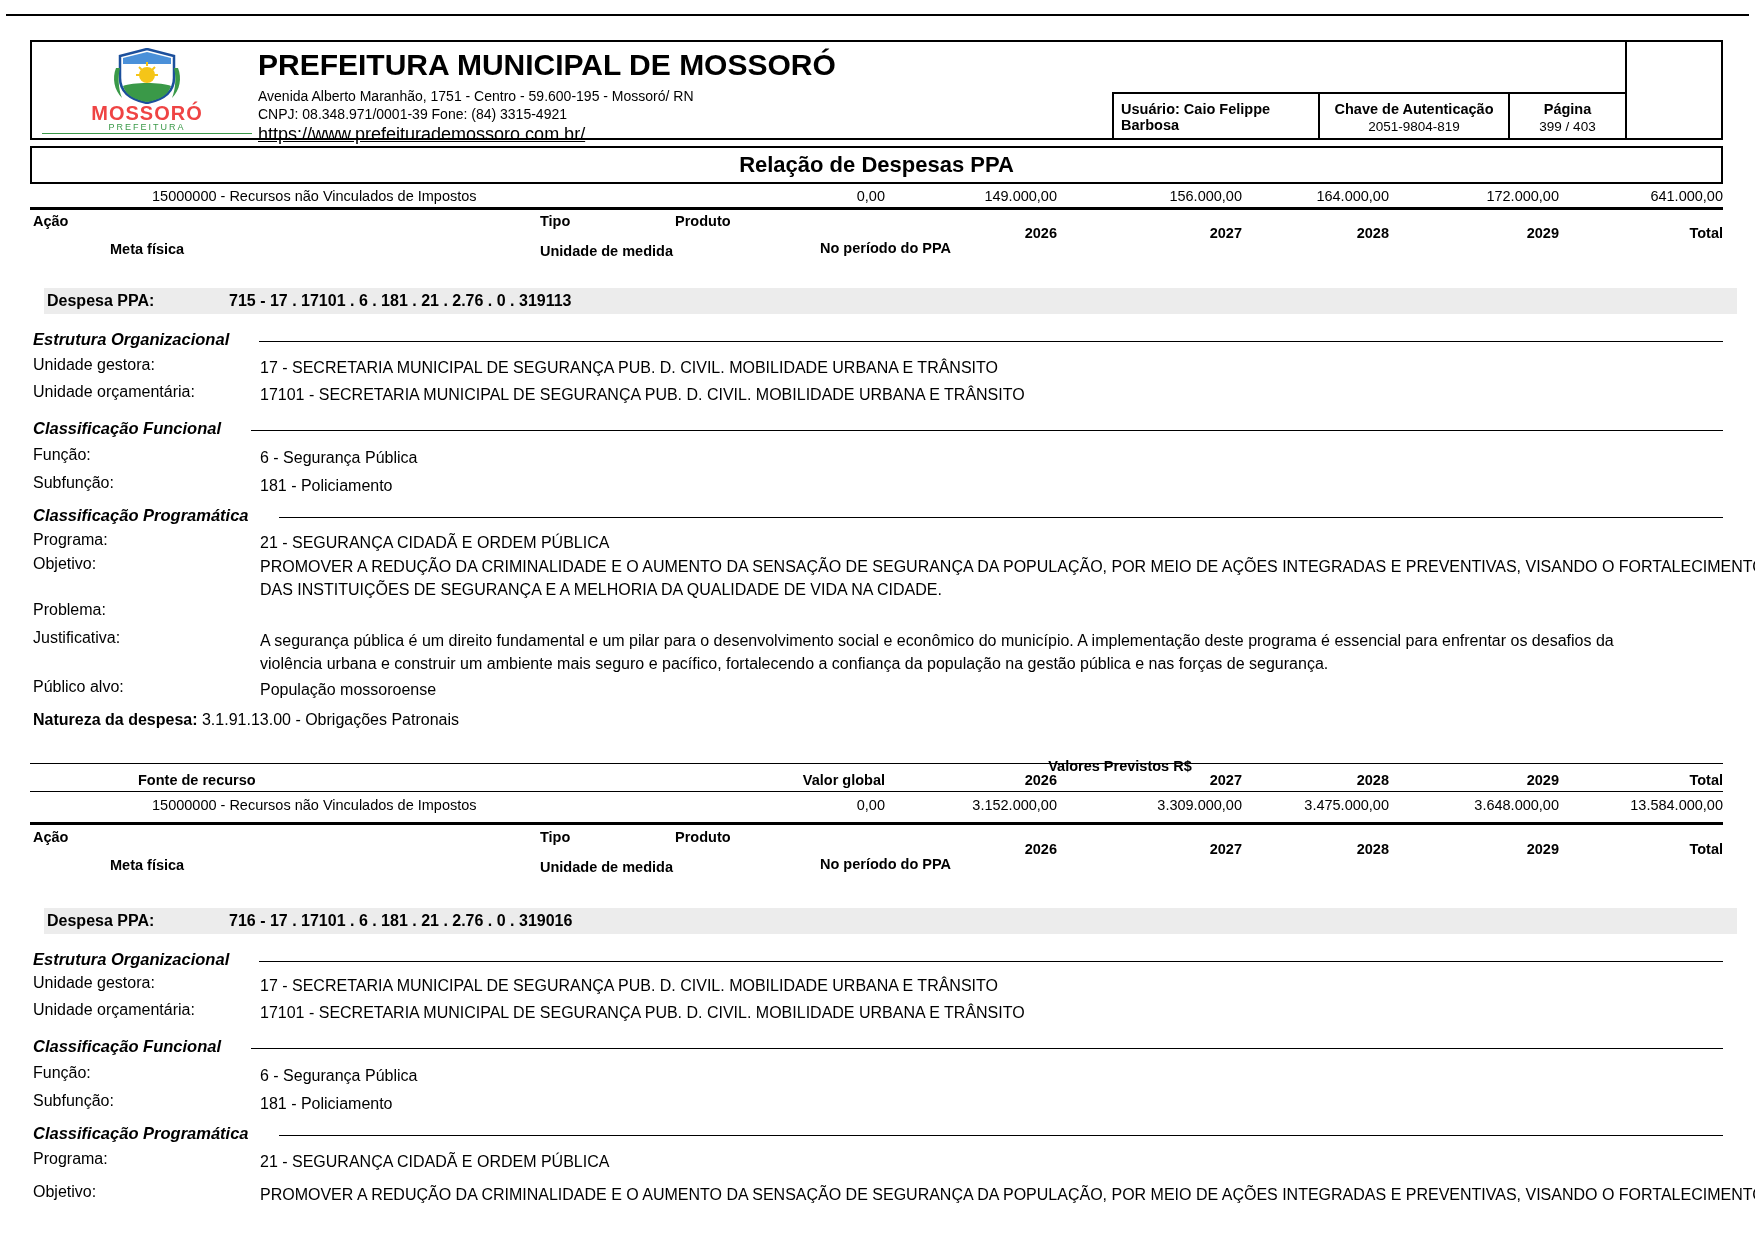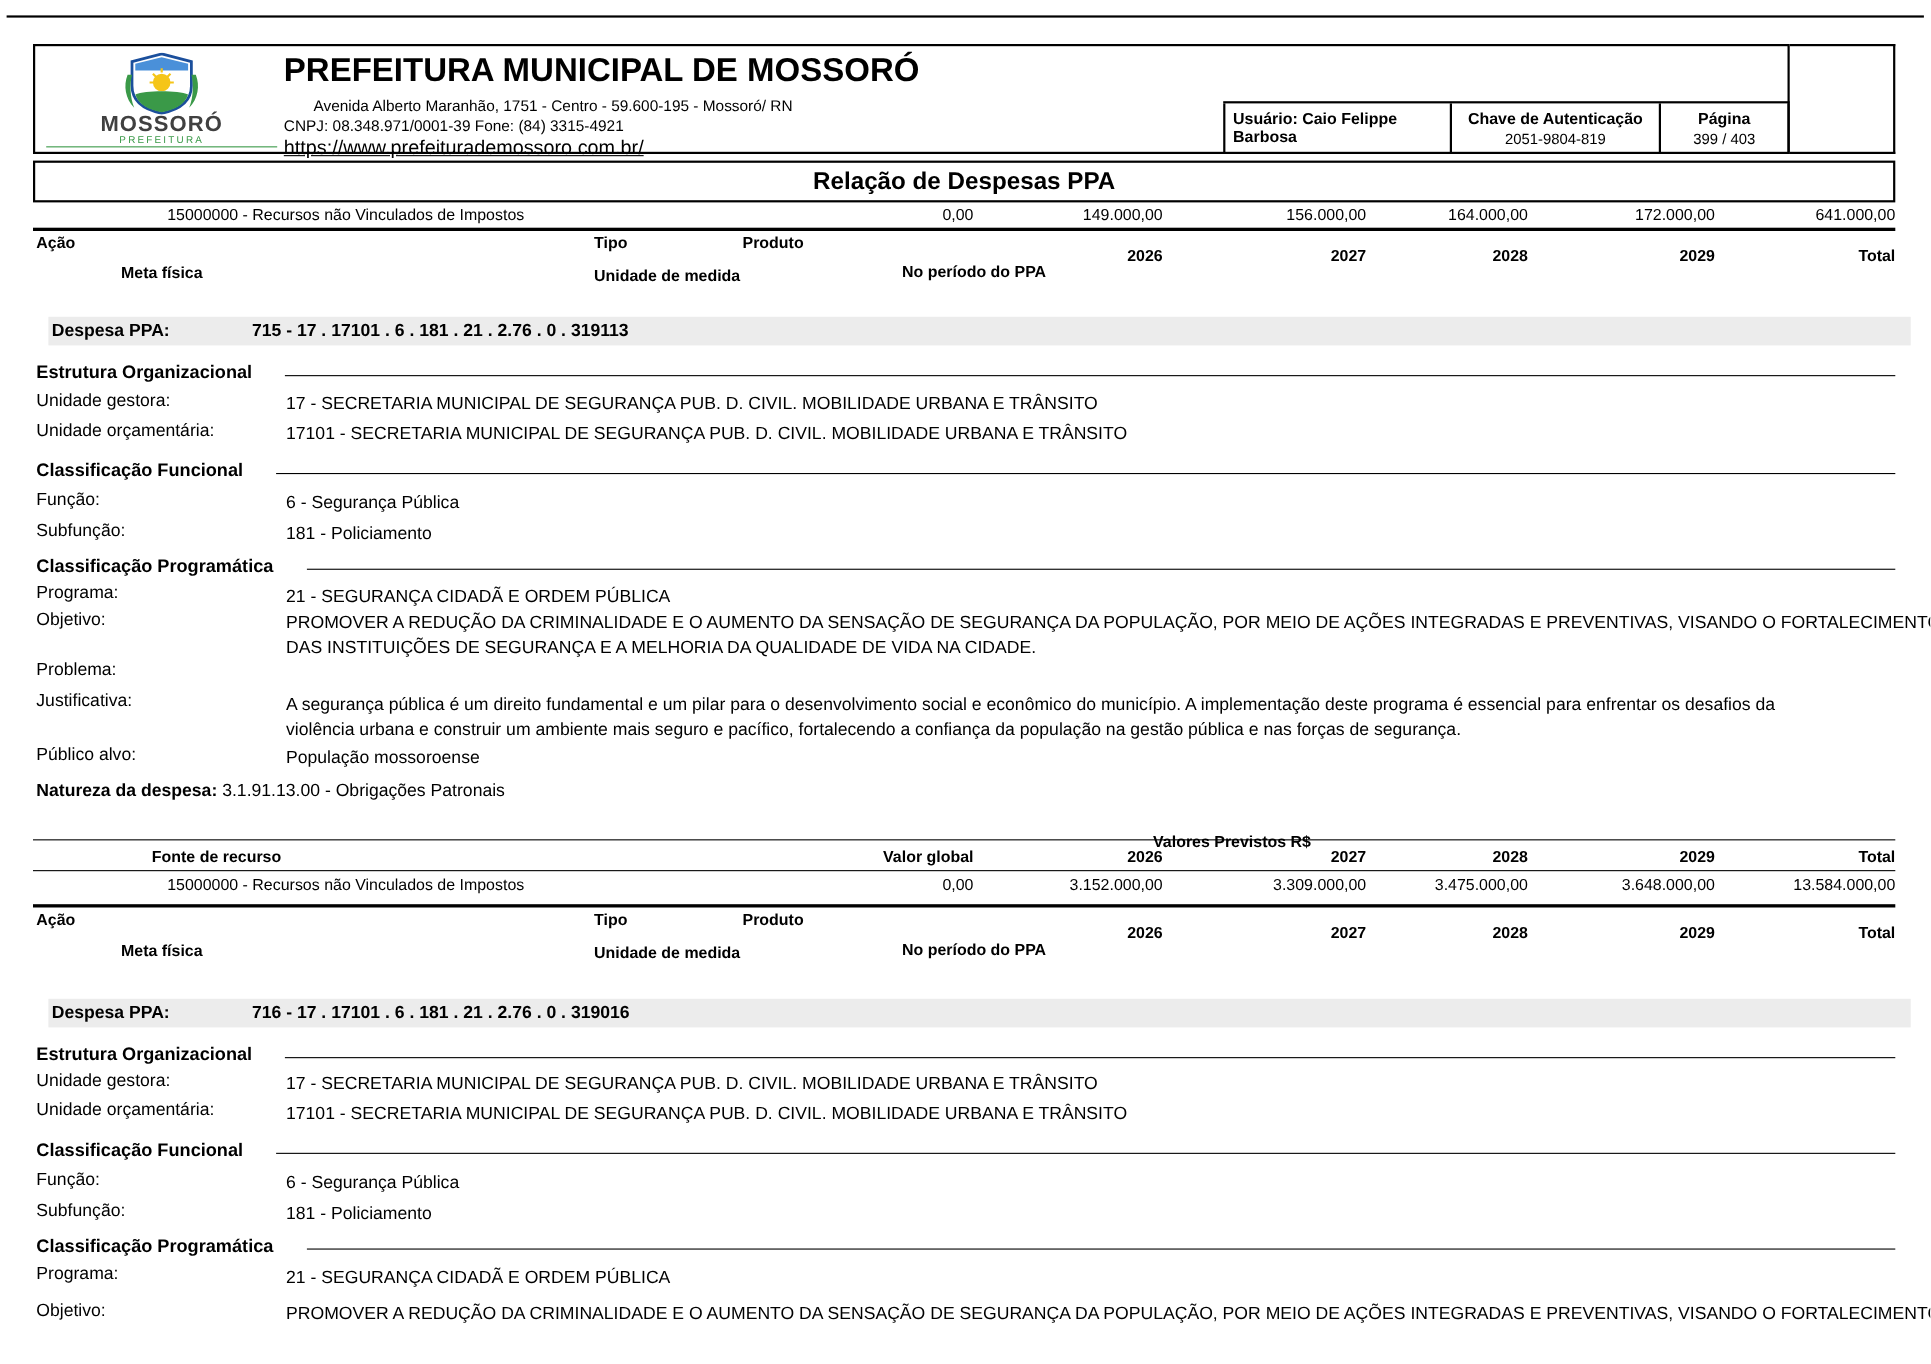--- a/index.html
+++ b/index.html
@@ -5,24 +5,24 @@
   html,body{margin:0;padding:0;background:#fff;}
   body{font-family:"Liberation Sans",sans-serif;color:#000;}
   .page{position:relative;width:1755px;height:1240px;background:#fff;overflow:hidden;}
 
   .top-rule{position:absolute;left:6px;top:14px;width:1743px;border-top:2px solid #000;}
 
   
   .header-box{position:absolute;left:30px;top:40px;width:1597px;height:100px;border:2px solid #000;box-sizing:border-box;background:#fff;}
   .header-box-right{position:absolute;left:1627px;top:40px;width:96px;height:100px;border:2px solid #000;border-left:none;box-sizing:border-box;}
   .crest{position:absolute;left:78px;top:6px;}
-  .logo-word{position:absolute;left:10px;top:60px;width:210px;text-align:center;font-weight:bold;font-size:20px;letter-spacing:1px;color:#404040;}
+  .logo-word{position:absolute;left:10px;top:60px;width:210px;text-align:center;font-weight:bold;font-size:20px;letter-spacing:1px;color:#ef4444;}
   .logo-sub{position:absolute;left:10px;top:80px;width:210px;text-align:center;font-size:9px;letter-spacing:2px;color:#3a9948;border-bottom:1px solid #3a9948;padding-bottom:1px;box-sizing:border-box;}
   .org-title{position:absolute;left:226px;top:6px;font-size:30px;font-weight:bold;white-space:nowrap;}
-  .org-line1{position:absolute;left:226px;top:46px;font-size:14px;margin-left:27px;}
+  .org-line1{position:absolute;left:226px;top:46px;font-size:14px;}
   .org-line2{position:absolute;left:226px;top:64px;font-size:14px;}
   .org-url{position:absolute;left:226px;top:82px;font-size:18px;text-decoration:underline;color:#000;cursor:pointer;}
   .hdr-cells{position:absolute;right:-2px;bottom:-2px;height:48px;display:flex;border-top:2px solid #000;box-sizing:border-box;}
   .hdr-cell{border-left:2px solid #000;box-sizing:border-box;display:flex;flex-direction:column;justify-content:center;align-items:center;}
   .hdr-cell.user{width:206px;align-items:flex-start;padding-left:7px;font-weight:bold;font-size:14.5px;border-left:2px solid #000;}
   .hdr-cell.auth{width:190px;}
   .hdr-cell.pg{width:119px;border-right:2px solid #000;}
   .hdr-cell .clbl{font-weight:bold;font-size:14.5px;}
   .hdr-cell .cval{font-size:13.5px;margin-top:2px;}
 
@@ -38,21 +38,21 @@
   .bold{font-weight:bold;}
 
   .hline{position:absolute;left:30px;width:1693px;border-top:1px solid #000;}
   .hline.thick{border-top-width:3px;}
 
   .bandlbl{position:absolute;font-size:14.5px;font-weight:bold;white-space:nowrap;}
 
   .graybar{position:absolute;left:44px;width:1693px;height:26px;background:#ececec;display:flex;align-items:center;font-size:16px;font-weight:bold;}
   .graybar .gb-label{width:185px;padding-left:3px;flex:none;box-sizing:border-box;}
 
-  .sect{position:absolute;left:33px;width:1690px;display:flex;align-items:center;font-size:16.5px;font-weight:bold;white-space:nowrap;}
+  .sect{position:absolute;left:33px;width:1690px;display:flex;align-items:center;font-size:16.5px;font-weight:bold;white-space:nowrap;font-style:italic;}
   .sect .rule{flex:1 1 auto;border-top:1.5px solid #000;margin-left:30px;margin-top:3px;}
 
   .frow{position:absolute;left:33px;width:1690px;display:flex;font-size:16px;}
   .frow .lbl{width:227px;flex:none;}
   .frow .val{flex:1;line-height:23px;white-space:nowrap;}
 
   .nrow{position:absolute;left:33px;font-size:16px;white-space:nowrap;}
   .nrow .nlbl{font-weight:bold;}
 
   .vp-title{position:absolute;left:700px;width:840px;text-align:center;font-size:14.5px;font-weight:bold;margin-top:20px;}

